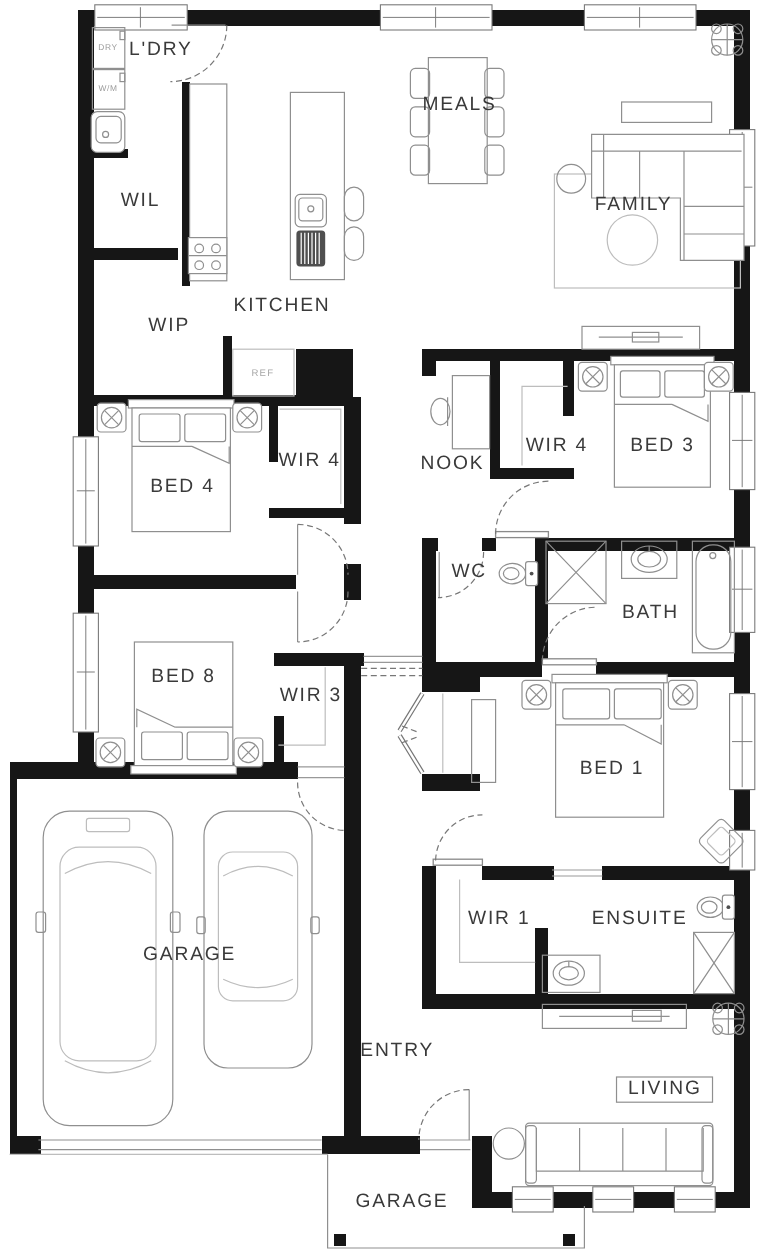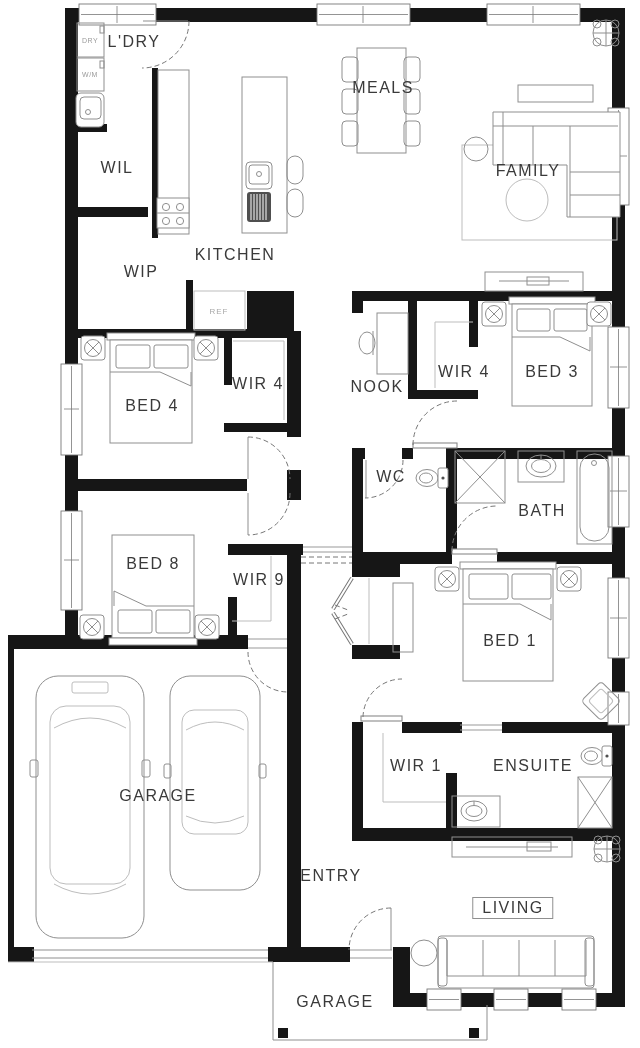--- a/index.html
+++ b/index.html
@@ -8,21 +8,21 @@
     font-family:"Liberation Sans", sans-serif;
   }
   .plan svg{position:absolute;left:0;top:0;}
   .lbl{
     position:absolute;transform:translate(-50%,-50%);
     font-size:16px;letter-spacing:1.5px;color:var(--text,#3a3a3a);
     white-space:nowrap;pointer-events:none;
   }
   .sm{font-size:7px;letter-spacing:.5px;color:var(--small_text,#9b9b9b);}
   .ref{font-size:8px;letter-spacing:1px;color:#a8a8a8;}
-  .boxed{border:1px solid #8f8f8f;padding:1px 9px;background:#fff;}
+  .boxed{border:1px solid #8f8f8f;padding:1px 9px;background:#fff;margin-left:41px;}
   
   .wall{fill:var(--wall,#161616);stroke:none;}
   .f{fill:none;stroke:var(--furniture,#8f8f8f);stroke-width:1;}
   .fw{fill:#fff;stroke:var(--furniture,#8f8f8f);stroke-width:1;}
   .fl{fill:none;stroke:var(--furniture_light,#bdbdbd);stroke-width:1;}
   .dash{fill:none;stroke:#777;stroke-width:1;stroke-dasharray:5 3;}
   .sill{stroke:#999;stroke-width:1;fill:none;}
   .win{fill:#fff;stroke:#787878;stroke-width:0.9;}
   .winl{stroke:#787878;stroke-width:0.8;fill:none;}
   .leaf{fill:#fff;stroke:#8a8a8a;stroke-width:1.1;}
@@ -476,21 +476,21 @@
   <div class="lbl" style="left:383px;top:88px">MEALS</div>
   <div class="lbl" style="left:528px;top:171px">FAMILY</div>
   <div class="lbl" style="left:377px;top:387px">NOOK</div>
   <div class="lbl" style="left:464px;top:372px">WIR 4</div>
   <div class="lbl" style="left:552px;top:372px">BED 3</div>
   <div class="lbl" style="left:152px;top:406px">BED 4</div>
   <div class="lbl" style="left:258px;top:384px">WIR 4</div>
   <div class="lbl" style="left:391px;top:477px">WC</div>
   <div class="lbl" style="left:542px;top:511px">BATH</div>
   <div class="lbl" style="left:153px;top:564px">BED 8</div>
-  <div class="lbl" style="left:259px;top:580px">WIR 9</div>
+  <div class="lbl" style="left:259px;top:580px">WIR 3</div>
   <div class="lbl" style="left:510px;top:641px">BED 1</div>
   <div class="lbl" style="left:158px;top:796px">GARAGE</div>
   <div class="lbl" style="left:416px;top:766px">WIR 1</div>
   <div class="lbl" style="left:533px;top:766px">ENSUITE</div>
   <div class="lbl" style="left:331px;top:876px">ENTRY</div>
   <div class="lbl boxed" style="left:513px;top:908px">LIVING</div>
   <div class="lbl" style="left:335px;top:1002px">GARAGE</div>
 
   <div class="lbl sm" style="left:90px;top:40px">DRY</div>
   <div class="lbl sm" style="left:90px;top:74px">W/M</div>

